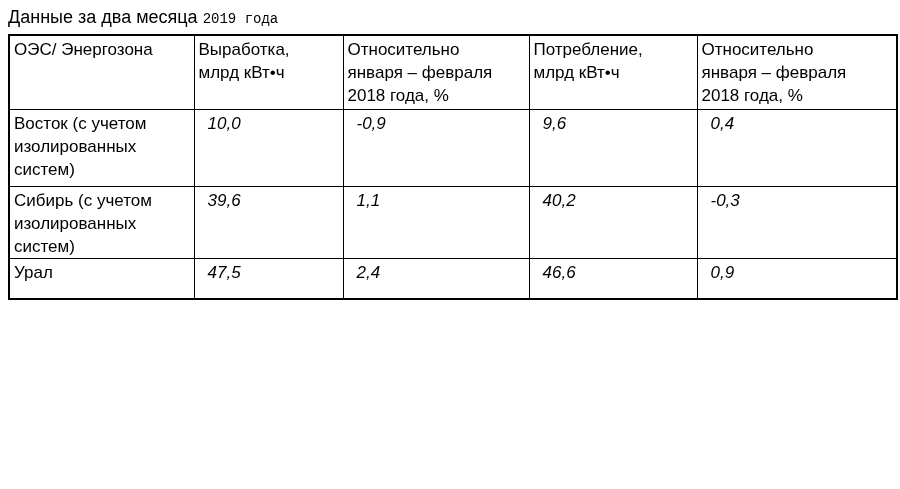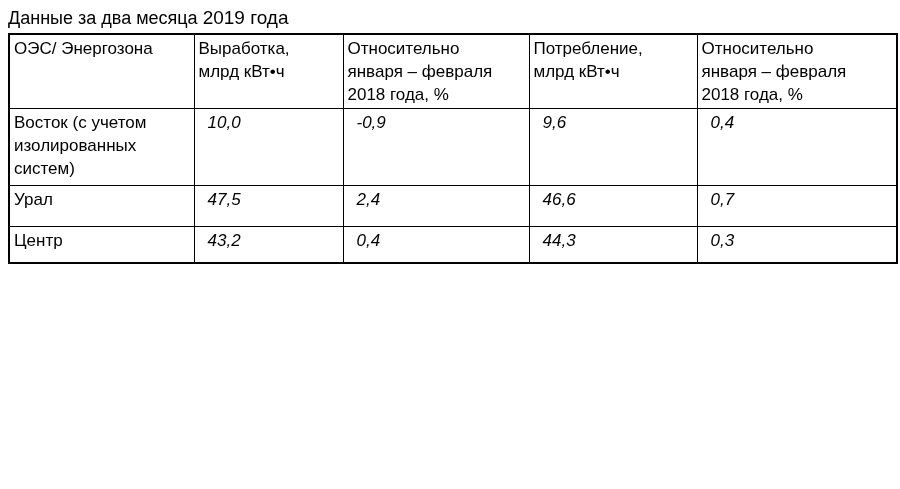--- a/index.html
+++ b/index.html
@@ -17,22 +17,22 @@
     width: 900px;
     height: 489px;
   }
   .title {
     padding: 7px 0 4px 8px;
     font-size: 18px;
     line-height: 21px;
     white-space: nowrap;
   }
   .title .serif {
-    font-family: Liberation Sans, sans-serif;
-    font-size: 19px;
+    font-family: Liberation Mono, monospace;
+    font-size: 14px;
   }
   table.energy {
     border-collapse: collapse;
     margin-left: 8px;
     table-layout: fixed;
     border: 2px solid #000;
   }
   table.energy th,
   table.energy td {
     border: 1px solid #000;
@@ -94,30 +94,32 @@
     <tbody>
       <tr class="r0">
         <td class="zone">Восток (с учетом
 изолированных
 систем)</td>
         <td class="num">10,0</td>
         <td class="num">-0,9</td>
         <td class="num">9,6</td>
         <td class="num">0,4</td>
       </tr>
+      <tr class="r1">
+        <td class="zone">Сибирь (с учетом
+изолированных
+систем)</td>
+        <td class="num">39,6</td>
+        <td class="num">1,1</td>
+        <td class="num">40,2</td>
+        <td class="num">-0,3</td>
+      </tr>
       <tr class="r2">
         <td class="zone">Урал</td>
         <td class="num">47,5</td>
         <td class="num">2,4</td>
         <td class="num">46,6</td>
-        <td class="num">0,7</td>
-      </tr>
-      <tr class="r4">
-        <td class="zone">Центр</td>
-        <td class="num">43,2</td>
-        <td class="num">0,4</td>
-        <td class="num">44,3</td>
-        <td class="num">0,3</td>
+        <td class="num">0,9</td>
       </tr>
     </tbody>
   </table>
 
 </div>
 
 </body></html>

